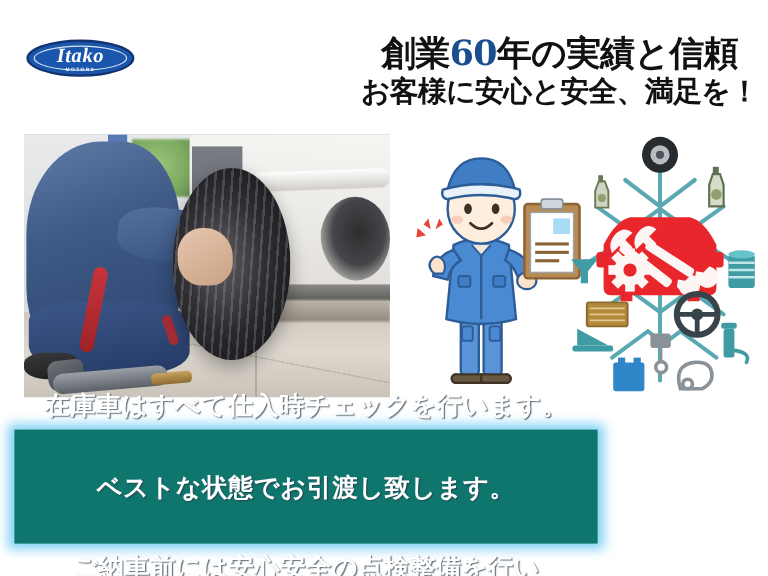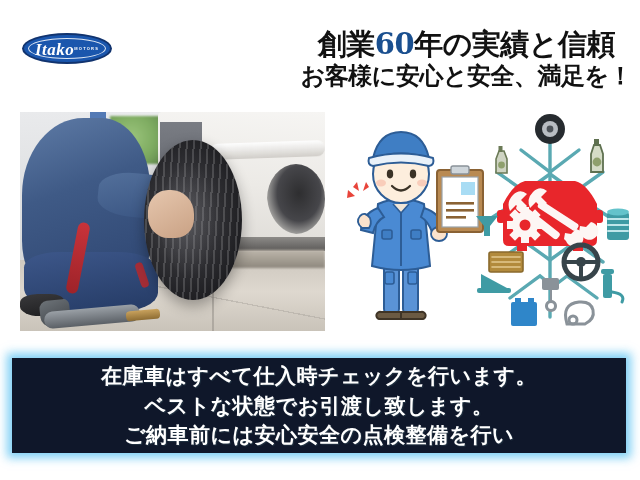--- a/index.html
+++ b/index.html
@@ -24,20 +24,21 @@
     position: absolute; left: 22px; top: 33px;
     display: flex; align-items: center; gap: 6px;
   }
   #logo-oval {
     position: relative;
     width: 90px; height: 31px;
     border-radius: 50%;
     background: #1a56ad;
     border: 2px solid #11336e;
     display: flex; align-items: center; justify-content: center;
+    flex-direction: column;
   }
   #logo-oval::before{
     content:"";
     position:absolute; left:4px; top:3px; right:4px; bottom:3px;
     border-radius:50%;
     border:1px solid #ffffff;
     opacity:.85;
   }
   #logo-script {
     position: relative; z-index: 2;
@@ -157,25 +158,25 @@
     border-radius: 4px; transform: rotate(-5deg); }
   #ph-tool3 { left:20px; top:188px; width:30px; height:26px;
     background: linear-gradient(160deg,#6d7378,#3e4247); border-radius:8px 6px 10px 10px; transform: rotate(-6deg);}
 
   
   #illus { position: absolute; left: 345px; top: 112px; width: 295px; height: 219px; }
 
   
   #blue-band {
     position: absolute; left: 12px; top: 358px;
-    width: 614px; height: 95px;
-    background: #0f172a;
+    width: 486px; height: 95px;
+    background: #0f766e;
     box-shadow: 0 0 9px 5px rgba(23,169,236,.55);
     display: flex; flex-direction: column;
-    align-items: center; justify-content: center;
+    align-items: center; justify-content: center; gap: 38px;
   }
   .band-line {
     font-family: "DejaVu Serif", "Liberation Serif", serif;
     font-size: 21px;
     font-weight: bold;
     color: #ffffff;
     line-height: 1.42;
     letter-spacing: .5px;
     text-shadow: 1px 1px 1px rgba(40,60,75,.75);
     white-space: nowrap;

